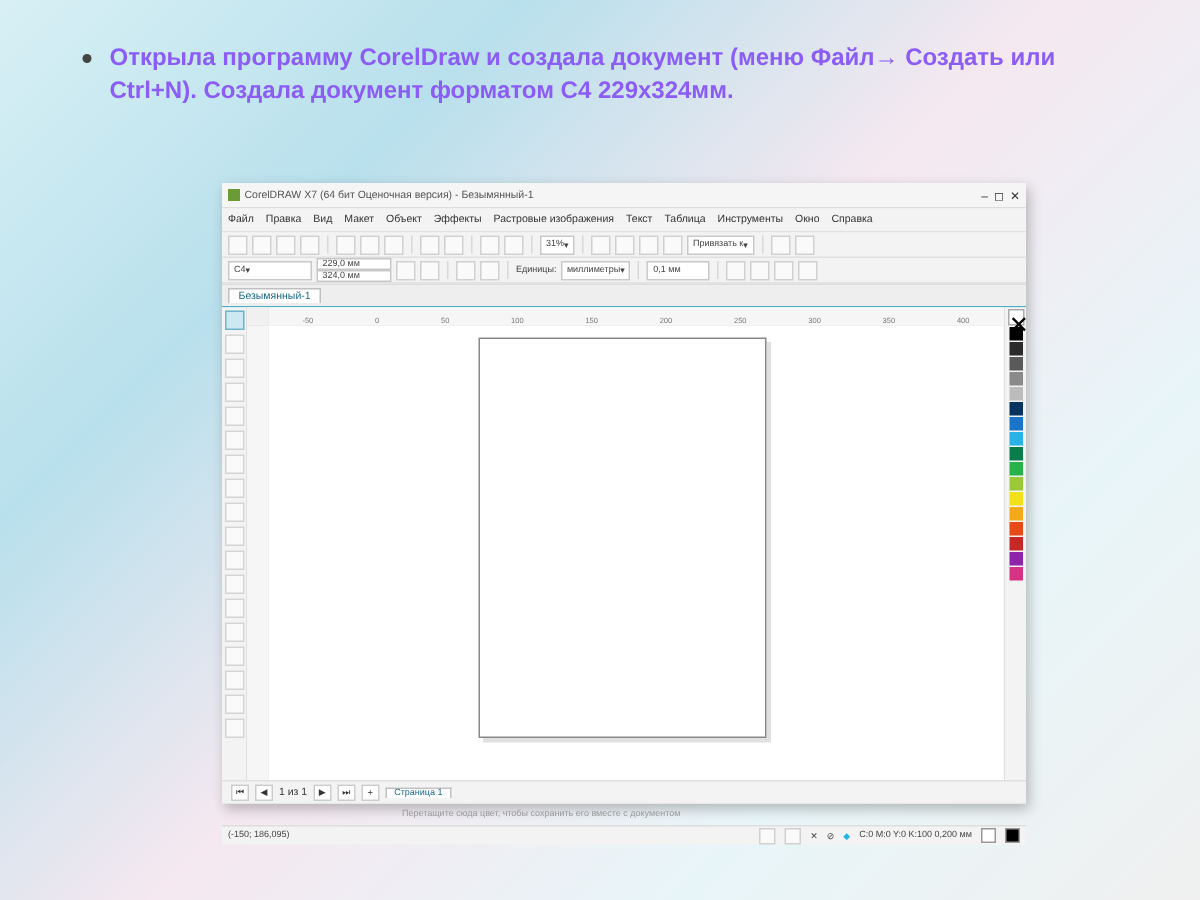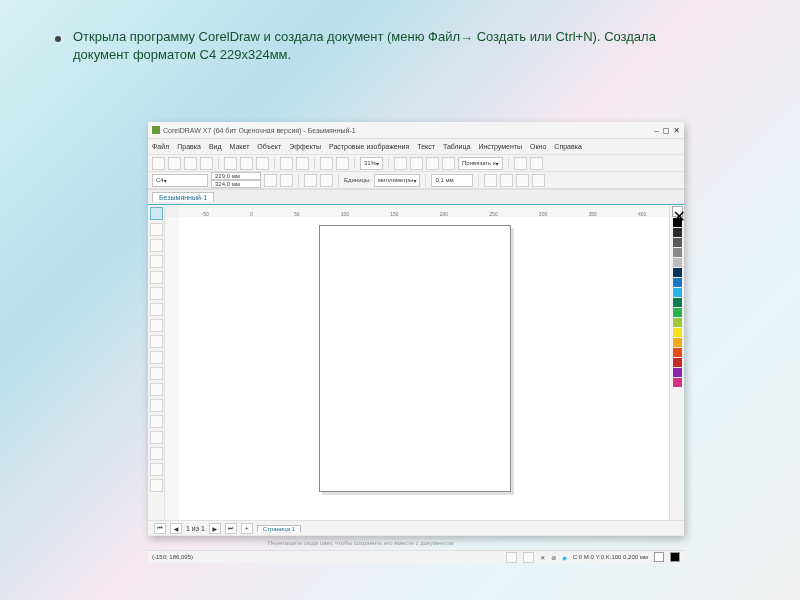--- a/index.html
+++ b/index.html
@@ -18,24 +18,24 @@
     width: 6px;
     height: 6px;
     background: #444;
     border-radius: 50%;
   }
   .caption {
     position: absolute;
     left: 73px;
     top: 28px;
     width: 640px;
-    color: #14532d;
-    font-size: 13px;
+    color: #8b5cf6;
+    font-size: 16px;
     line-height: 1.35;
-    font-weight: normal;
+    font-weight: bold;
   }
   .screenshot-wrap {
     position: absolute;
     left: 148px;
     top: 122px;
     width: 536px;
     height: 414px;
     background: #fff;
     box-shadow: 2px 3px 8px rgba(0,0,0,0.25);
   }

